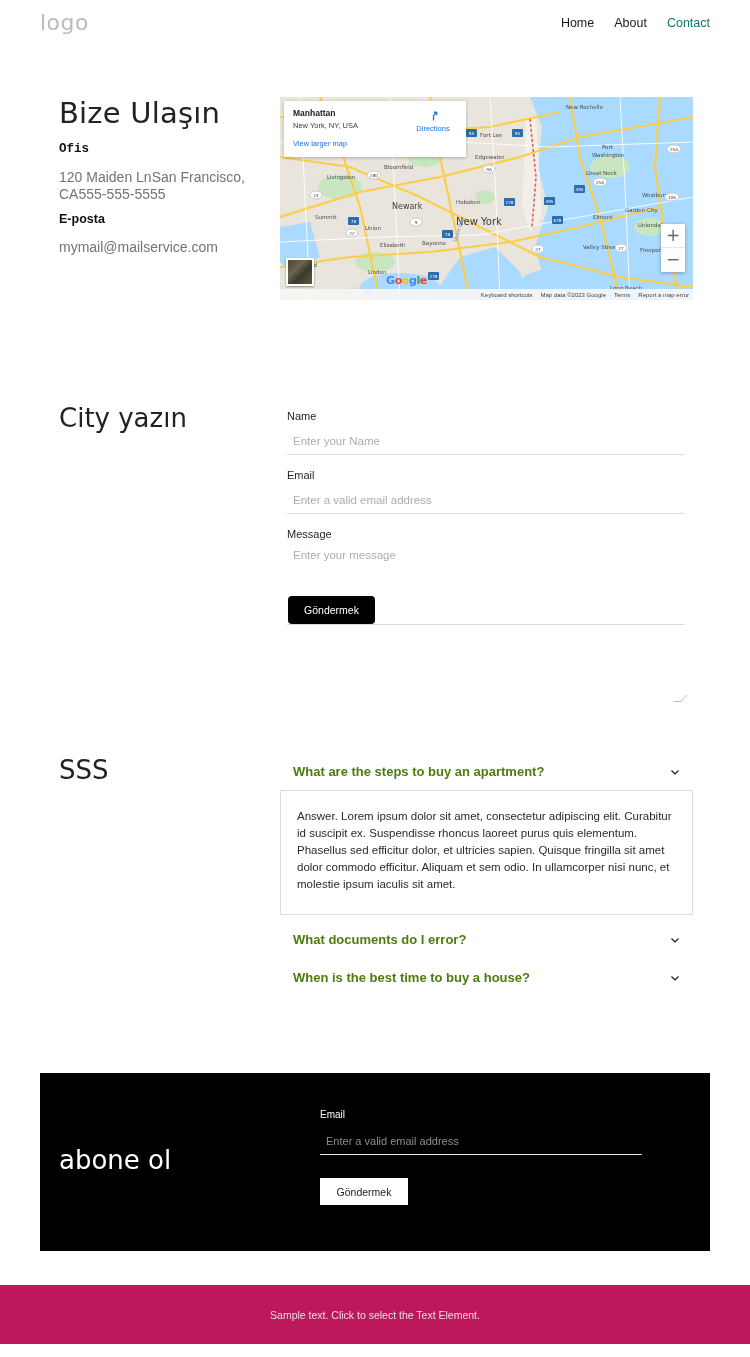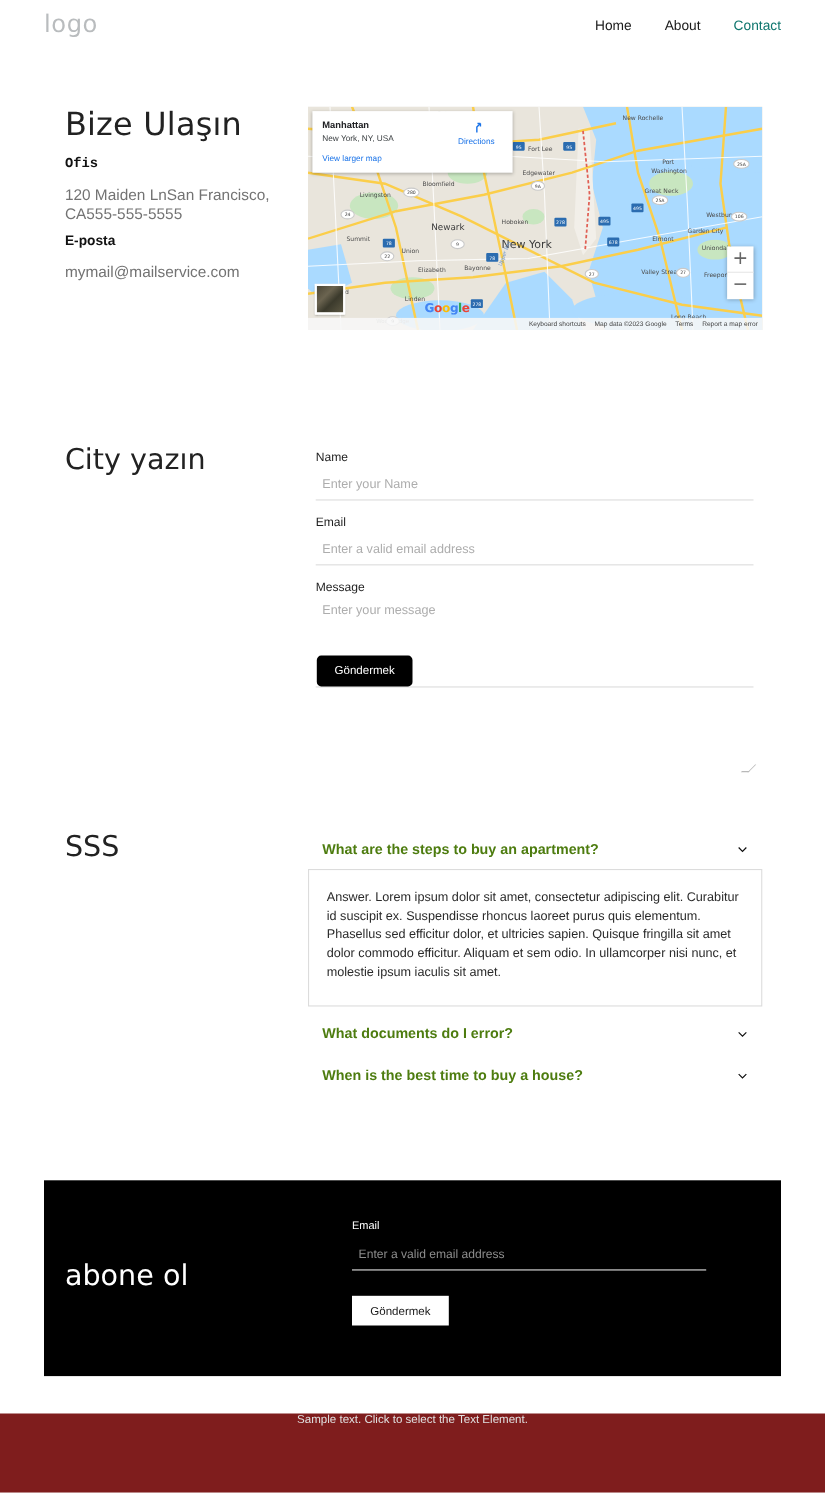--- a/index.html
+++ b/index.html
@@ -16,21 +16,21 @@
   
   .header {
     position: absolute; top: 0; left: 0; width: 750px; height: 48px;
     display: flex; align-items: center;
   }
   .logo {
     position: absolute; left: 40px; top: 10px;
     font-size: 22px; color: #b9bcbe; letter-spacing: .5px;
     font-family: "DejaVu Sans", sans-serif; font-weight: 400;
   }
-  .nav { position: absolute; right: 40px; top: 16px; display: flex; gap: 30px; }
+  .nav { position: absolute; right: 40px; top: 16px; display: flex; gap: 20px; }
   .nav a { font-size: 12.5px; text-decoration: none; color: #1a1a1a; }
   .nav a.muted { color: #0f766e; }
 
   
   .contact-head {
     position: absolute; left: 59px; top: 96px;
     font-size: 29px; font-weight: 400; color: #222;
     font-family: "DejaVu Sans", sans-serif; letter-spacing: .2px;
   }
   .c-label {
@@ -163,22 +163,22 @@
   }
   .news-input::placeholder { color: #8c8c8c; }
   .news-btn {
     margin-top: 23px; width: 88px; height: 27px; background: #fff;
     color: #1a1a1a; border: none; font-size: 10.5px; cursor: pointer;
     font-family: "Liberation Sans", sans-serif;
   }
 
   
   .footer {
-    position: absolute; left: 0; top: 1285px; width: 750px; height: 72px;
-    background: #7f1d1d; display: flex; justify-content: center;
+    position: absolute; left: 0; top: 1285px; width: 750px; height: 59px;
+    background: #be185d; display: flex; align-items: center; justify-content: center;
   }
   .footer span { font-size: 10.5px; color: #e0e0e0; }
 </style>
 </head>
 <body>
 
 <div class="page">
 
   <div class="header">
     <div class="logo">logo</div>

